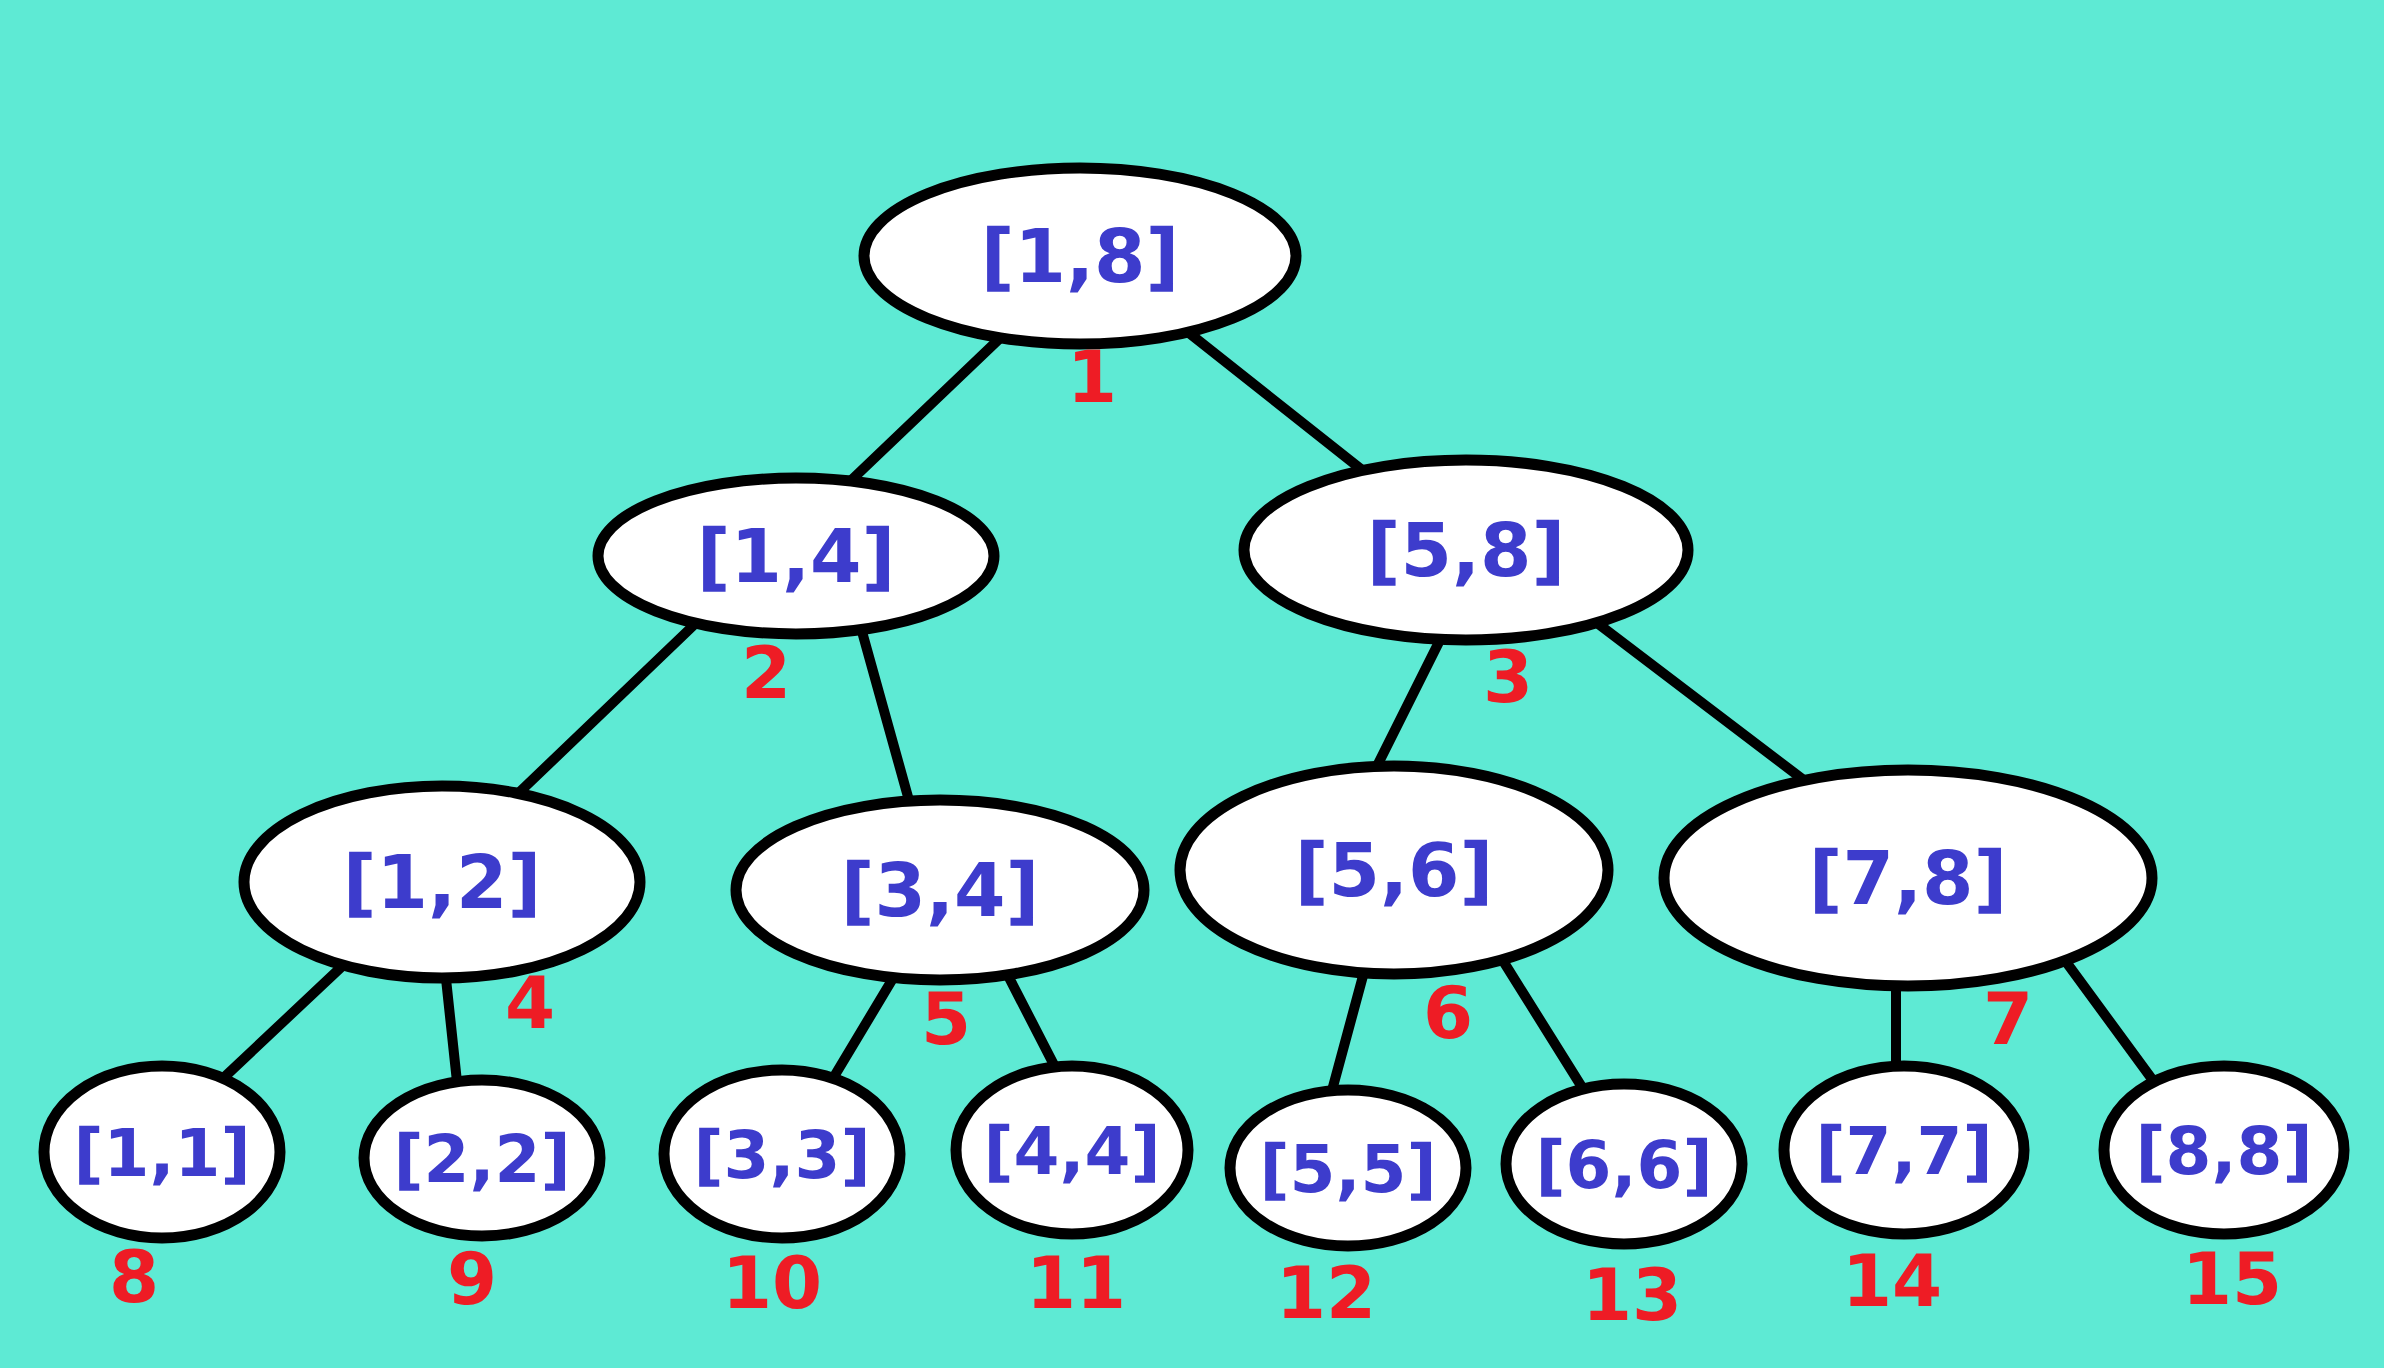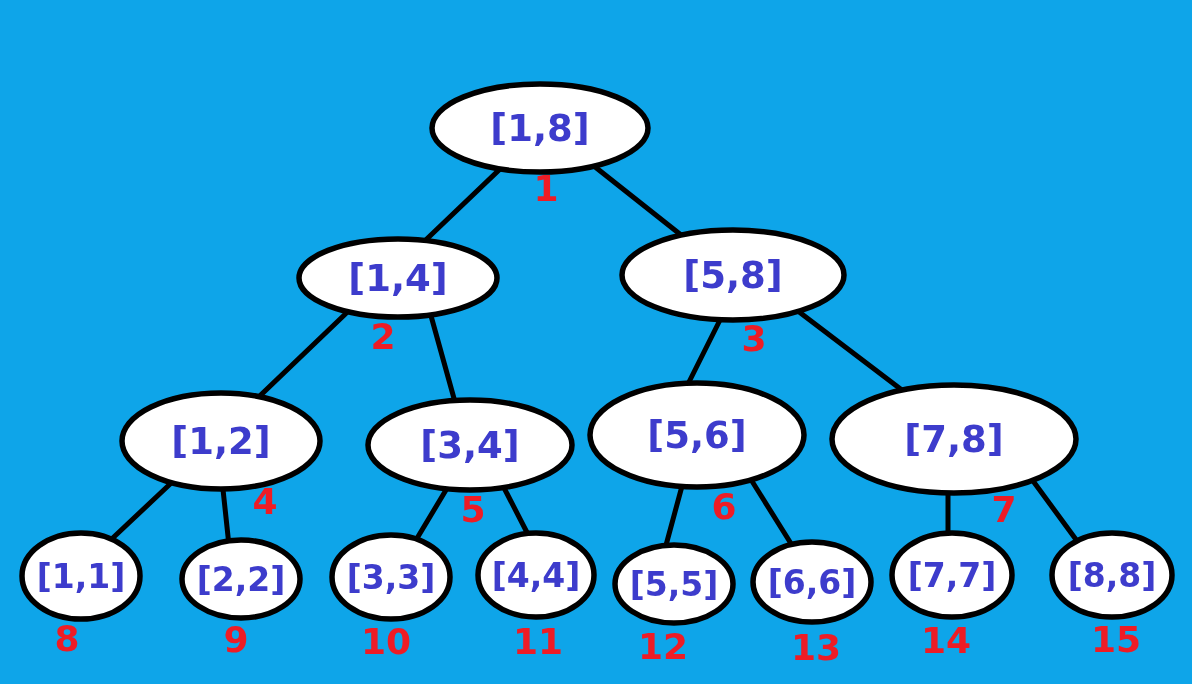--- a/index.html
+++ b/index.html
@@ -7,21 +7,21 @@
     padding: 0;
     width: 1192px;
     height: 684px;
     overflow: hidden;
     background: #ffffff;
   }
   .canvas {
     position: relative;
     width: 1192px;
     height: 684px;
-    background: #0ea5e9;
+    background: #5eead4;
   }
   svg text {
     font-family: "DejaVu Sans", "Liberation Sans", sans-serif;
     font-weight: bold;
     text-anchor: middle;
     user-select: none;
   }
   svg text.range-internal { font-size: 37px; }
   svg text.range-leaf     { font-size: 33px; }
   svg text.index-label    { font-size: 36px; }

